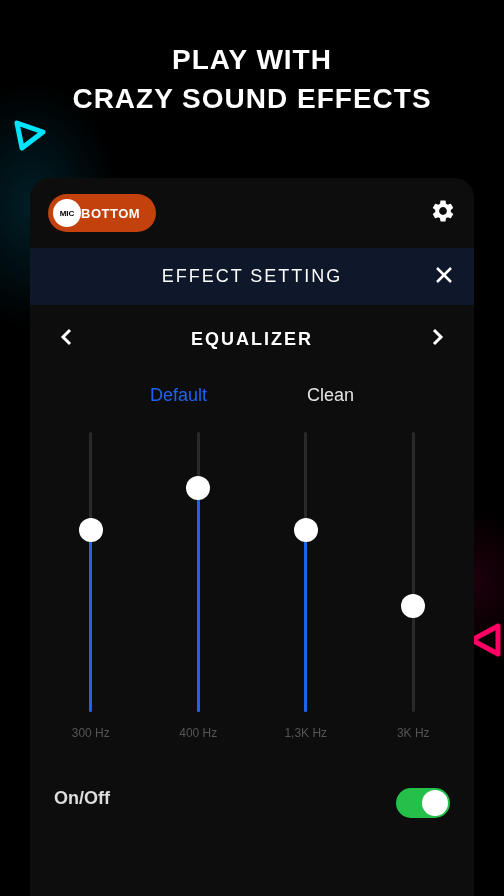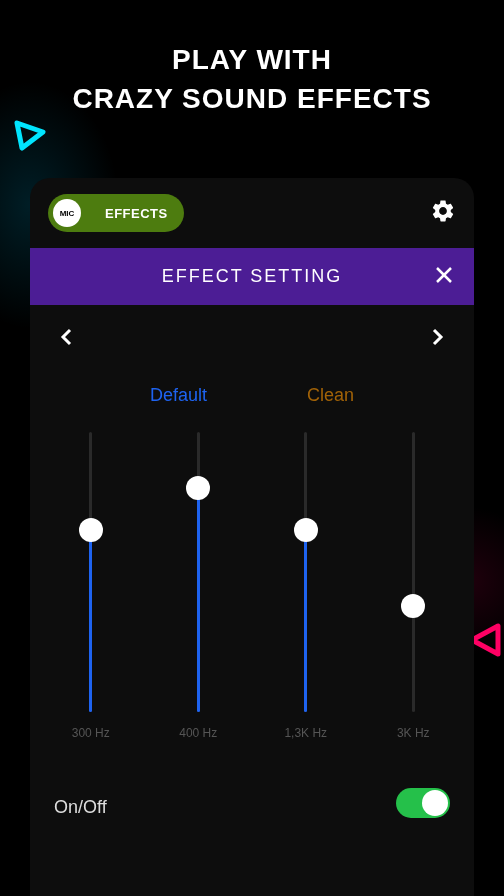--- a/index.html
+++ b/index.html
@@ -67,24 +67,24 @@
     }
     .top-bar {
       display: flex;
       align-items: center;
       justify-content: space-between;
       padding: 16px 18px;
     }
     .mic-pill {
       display: flex;
       align-items: center;
-      background: #4d7c0f;
+      background: #c2410c;
       border-radius: 24px;
       padding: 5px 16px 5px 5px;
-      gap: 24px;
+      gap: 0;
     }
     .mic-badge {
       width: 28px;
       height: 28px;
       background: #fff;
       border-radius: 50%;
       display: flex;
       align-items: center;
       justify-content: center;
       color: #000;
@@ -93,21 +93,21 @@
     }
     .mic-label {
       font-size: 13px;
       font-weight: 700;
       letter-spacing: 0.5px;
     }
     .gear-icon {
       cursor: pointer;
     }
     .effect-header {
-      background: #4c1d95;
+      background: #0f172a;
       display: flex;
       align-items: center;
       justify-content: center;
       position: relative;
       padding: 18px 0;
     }
     .effect-title {
       font-size: 18px;
       font-weight: 400;
       letter-spacing: 2px;
@@ -139,21 +139,21 @@
     }
     .preset {
       font-size: 18px;
       cursor: pointer;
       padding: 0 20px;
     }
     .preset.active {
       color: #1e63f0;
     }
     .preset.inactive {
-      color: #a16207;
+      color: #e5e5e5;
     }
     .sliders {
       display: flex;
       justify-content: space-between;
       padding: 0 24px;
       height: 330px;
       gap: 34px;
     }
     .slider {
       display: flex;
@@ -186,23 +186,24 @@
       transform: translate(-50%, 50%);
       cursor: pointer;
     }
     .slider-label {
       margin-top: 14px;
       font-size: 12px;
       color: #555;
     }
     .onoff-row {
       display: flex;
-      align-items: flex-end;
+      align-items: flex-start;
       justify-content: space-between;
       padding: 26px 24px 0;
+      font-weight: bold;
     }
     .onoff-label {
       font-size: 18px;
       color: #ddd;
     }
     .toggle {
       width: 54px;
       height: 30px;
       background: #25c04a;
       border-radius: 16px;
@@ -242,21 +243,21 @@
     <span>PLAY WITH</span><br>
     <span>CRAZY SOUND EFFECTS</span>
   </h1>
 </div>
 
 <div class="app-panel">
 
   <div class="top-bar">
     <div class="mic-pill">
       <div class="mic-badge">MIC</div>
-      <div class="mic-label">EFFECTS</div>
+      <div class="mic-label">BOTTOM</div>
     </div>
     <div class="gear-icon">
       <svg width="26" height="26" viewBox="0 0 24 24" fill="#fff">
         <path d="M19.14,12.94c0.04-0.3,0.06-0.61,0.06-0.94c0-0.32-0.02-0.64-0.07-0.94l2.03-1.58c0.18-0.14,0.23-0.41,0.12-0.61 l-1.92-3.32c-0.12-0.22-0.37-0.29-0.59-0.22l-2.39,0.96c-0.5-0.38-1.03-0.7-1.62-0.94L14.4,2.81c-0.04-0.24-0.24-0.41-0.48-0.41 h-3.84c-0.24,0-0.43,0.17-0.47,0.41L9.25,5.35C8.66,5.59,8.12,5.92,7.63,6.29L5.24,5.33c-0.22-0.08-0.47,0-0.59,0.22L2.74,8.87 C2.62,9.08,2.66,9.34,2.86,9.48l2.03,1.58C4.84,11.36,4.8,11.69,4.8,12s0.02,0.64,0.07,0.94l-2.03,1.58 c-0.18,0.14-0.23,0.41-0.12,0.61l1.92,3.32c0.12,0.22,0.37,0.29,0.59,0.22l2.39-0.96c0.5,0.38,1.03,0.7,1.62,0.94l0.36,2.54 c0.05,0.24,0.24,0.41,0.48,0.41h3.84c0.24,0,0.44-0.17,0.47-0.41l0.36-2.54c0.59-0.24,1.13-0.56,1.62-0.94l2.39,0.96 c0.22,0.08,0.47,0,0.59-0.22l1.92-3.32c0.12-0.22,0.07-0.47-0.12-0.61L19.14,12.94z M12,15.6c-1.98,0-3.6-1.62-3.6-3.6 s1.62-3.6,3.6-3.6s3.6,1.62,3.6,3.6S13.98,15.6,12,15.6z"></path>
       </svg>
     </div>
   </div>
 
   <div class="effect-header">
     <div class="effect-title">EFFECT SETTING</div>
@@ -267,20 +268,21 @@
       </svg>
     </div>
   </div>
 
   <div class="equalizer-nav">
     <div class="nav-arrow">
       <svg width="16" height="20" viewBox="0 0 16 20">
         <polyline points="12,3 5,10 12,17" fill="none" stroke="#fff" stroke-width="3"></polyline>
       </svg>
     </div>
+    <div class="equalizer-title">EQUALIZER</div>
     <div class="nav-arrow">
       <svg width="16" height="20" viewBox="0 0 16 20">
         <polyline points="4,3 11,10 4,17" fill="none" stroke="#fff" stroke-width="3"></polyline>
       </svg>
     </div>
   </div>
 
   <div class="presets">
     <div class="preset active">Default</div>
     <div class="preset inactive">Clean</div>

